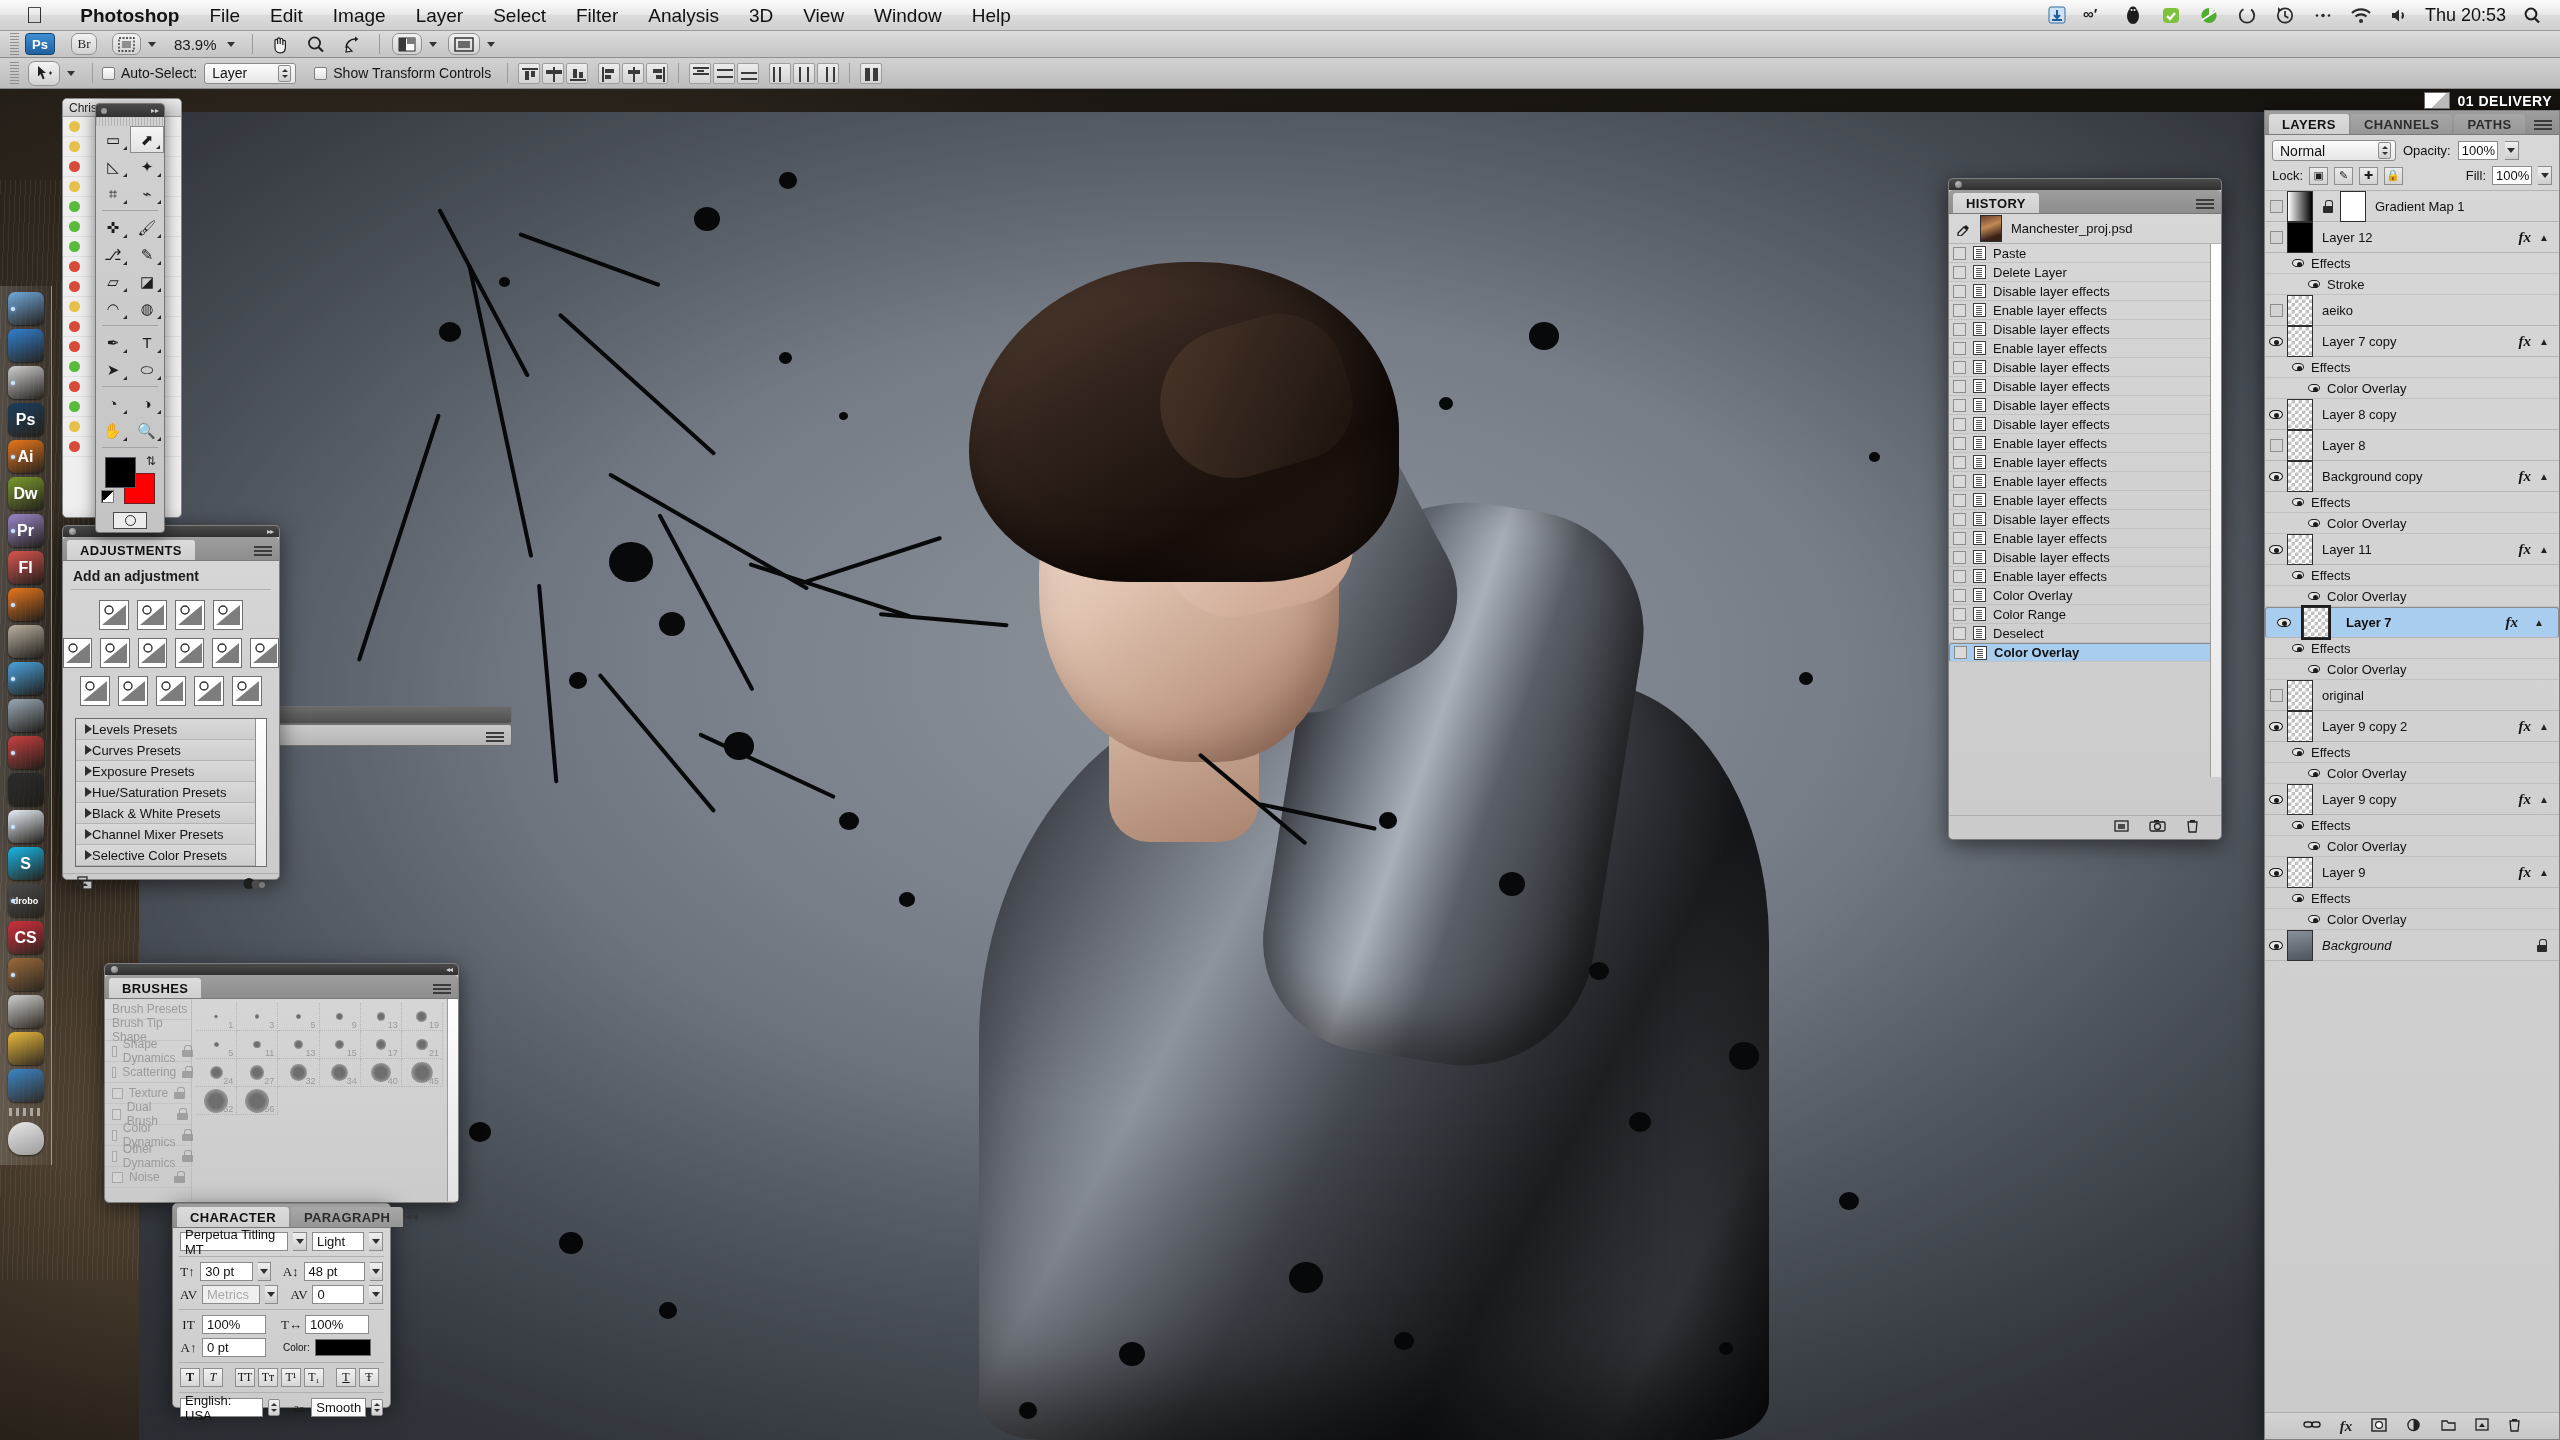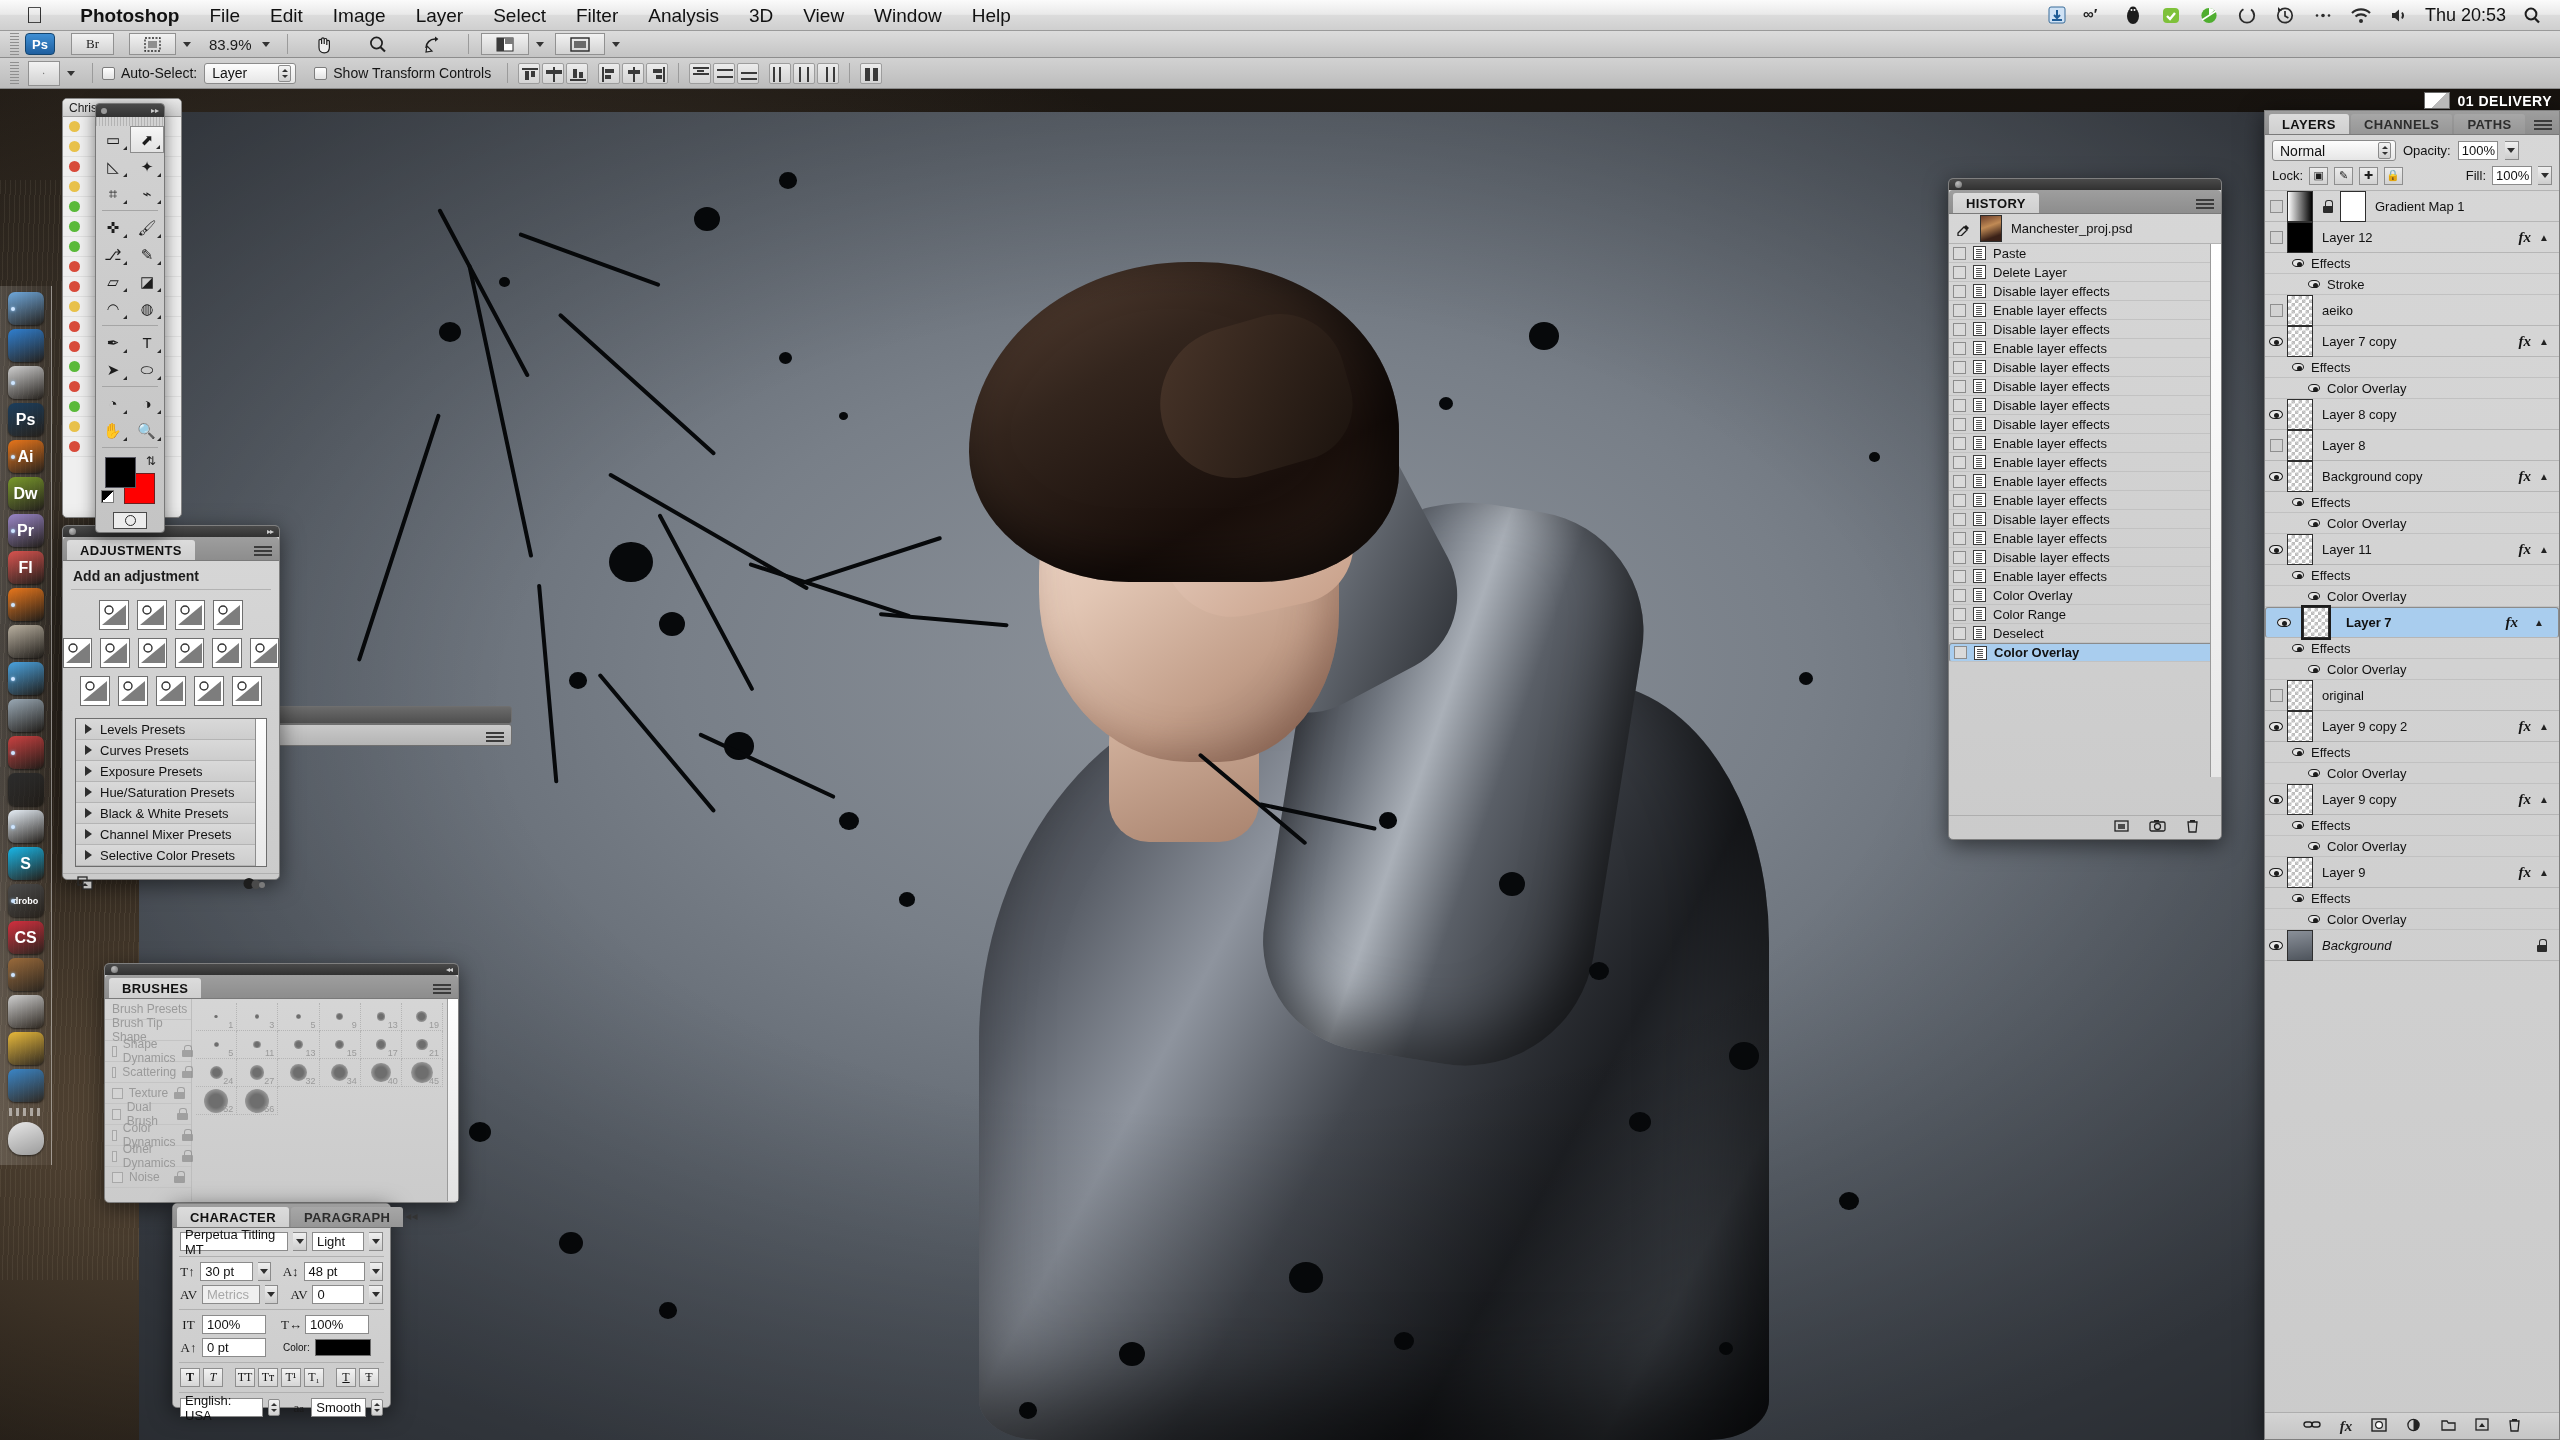--- a/index.html
+++ b/index.html
@@ -52,22 +52,22 @@
      display:flex; align-items:center; z-index:52; }
   .ps-options2 { position:absolute; left:0; top:58px; width:2560px; height:31px;
      background:linear-gradient(180deg,#d2d2d2,#bcbcbc); border-bottom:1px solid #8a8a8a;
      display:flex; align-items:center; z-index:52; }
 
   .grip { width:9px; height:22px; margin:0 6px 0 10px;
      background:repeating-linear-gradient(180deg,#8f8f8f 0 1px,rgba(0,0,0,0) 1px 3px); }
   .psicon { width:30px; height:22px; border-radius:4px; background:linear-gradient(180deg,#3f8fd4,#1f5f9f);
      color:#fff; font-size:13px; font-weight:bold; display:flex; align-items:center;
      justify-content:center; border:1px solid #14456f; }
-  .optbtn { height:22px; min-width:26px; padding:0 14px; margin:0 3px;
-     border:1px solid #919191; border-radius:0;
+  .optbtn { height:22px; min-width:26px; padding:0 5px; margin:0 3px;
+     border:1px solid #919191; border-radius:7px;
      background:linear-gradient(180deg,#f2f2f2,#d2d2d2);
      display:flex; align-items:center; justify-content:center; font-size:13px; color:#222; }
   .optbtn.flat { border:none; background:none; }
   .zoomval { font-size:15px; color:#1a1a1a; margin:0 6px 0 10px; }
   .caret { width:0;height:0;border-left:4px solid transparent;border-right:4px solid transparent;
      border-top:5px solid #333; margin:0 8px 0 4px; }
   .vsep { width:1px; height:20px; background:#9b9b9b; margin:0 9px; }
 
   .toolopt-label { font-size:14px; color:#151515; margin-right:7px; white-space:nowrap; }
   .cbx { width:13px; height:13px; border:1px solid #7d7d7d; border-radius:2px;
@@ -163,21 +163,21 @@
      background:radial-gradient(circle at 35% 30%,#bdbdbd,#6d6d6d); }
   .winbar .cc { margin-left:auto; color:#cfcfcf; font-size:8px; letter-spacing:-1px; }
 
   
   .adj-title { font-size:14px; font-weight:bold; color:#1b1b1b; padding:7px 10px 5px; }
   .adjgrid { display:flex; justify-content:center; gap:8px; padding:4px 0; }
   .adjbtn { width:30px; height:30px; border:1px solid #6f6f6f;
      background:linear-gradient(180deg,#fcfcfc,#dcdcdc); position:relative; overflow:hidden; }
   .preset-list { margin:8px 12px 6px; border:1px solid #6d6d6d; background:#d0d0d0;
      position:relative; }
-  .preset { height:21px; display:flex; align-items:center; gap:8px; padding-left:9px;
+  .preset { height:21px; display:flex; align-items:center; padding-left:9px;
      font-size:13px; color:#131313; border-bottom:1px solid #b4b4b4;
      background:linear-gradient(180deg,#d9d9d9,#cdcdcd); }
   .tri { width:0;height:0;border-top:5px solid transparent;border-bottom:5px solid transparent;
      border-left:7px solid #2e2e2e; }
   .pfooter { height:23px; display:flex; align-items:center; justify-content:space-between;
      padding:0 14px; border-top:1px solid #b0b0b0; }
 
   
   .hist-row { height:19px; display:flex; align-items:center; gap:7px; font-size:13px; color:#121212;
      border-bottom:1px solid #c2c2c2; padding-left:4px; }

